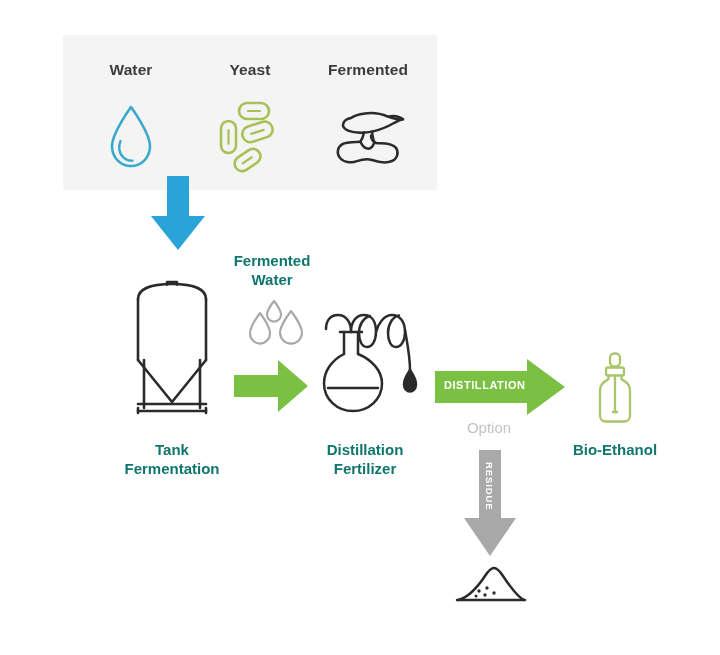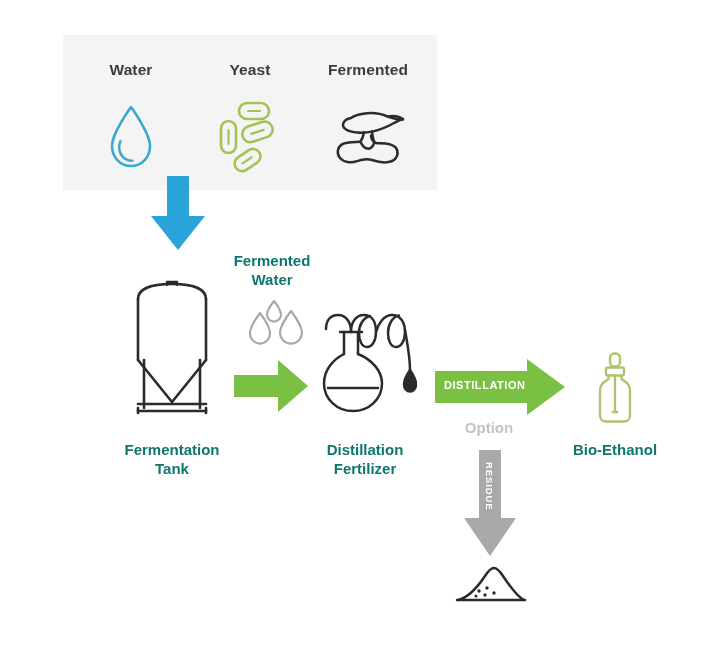--- a/index.html
+++ b/index.html
@@ -60,21 +60,21 @@
     text-align: center;
     font-size: 15px;
     font-weight: bold;
     color: #0f766e;
     line-height: 1.28;
   }
   .muted-label {
     text-align: center;
     font-size: 15px;
     color: #c2c3c7;
-    font-weight: bold;
+    font-weight: normal;
   }
 
   
   .arrow-text-h {
     position: absolute;
     color: #ffffff;
     font-size: 11px;
     font-weight: bold;
     letter-spacing: .55px;
   }
@@ -184,22 +184,22 @@
         <line x1="74" y1="78" x2="74" y2="126"></line>
 
         <line x1="12" y1="122" x2="80" y2="122"></line>
         <line x1="12" y1="126" x2="12" y2="131"></line>
         <line x1="80" y1="126" x2="80" y2="131"></line>
         <line x1="12" y1="129" x2="80" y2="129"></line>
       </g>
     </svg>
   </div>
   <div class="abs caption" style="left:106px; top:440px; width:132px;">
+    <div>Tank</div>
     <div>Fermentation</div>
-    <div>Tank</div>
   </div>
 
   <div class="abs caption" style="left:212px; top:251px; width:120px;">
     <div>Fermented</div>
     <div>Water</div>
   </div>
   <div class="abs" style="left:248px; top:299px;">
     <svg width="62" height="48" viewBox="0 0 62 48">
       <g fill="none" stroke="#a8a8aa" stroke-width="2.1" stroke-linejoin="round">
 

